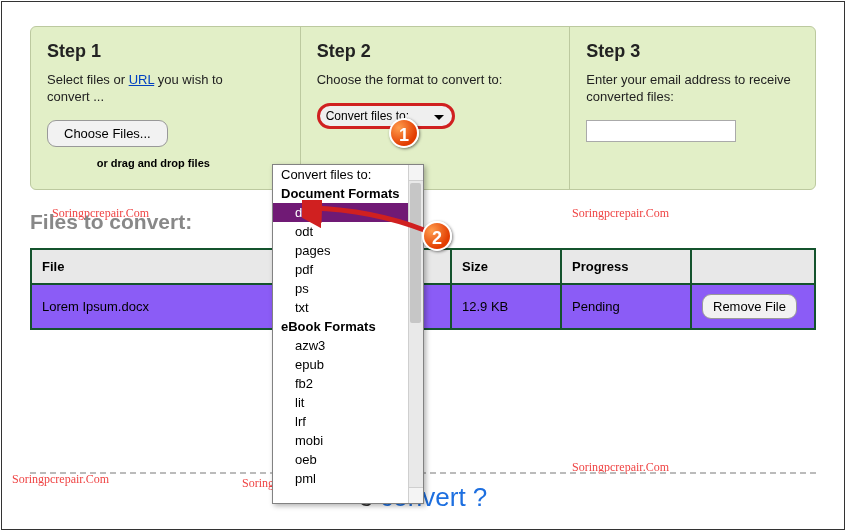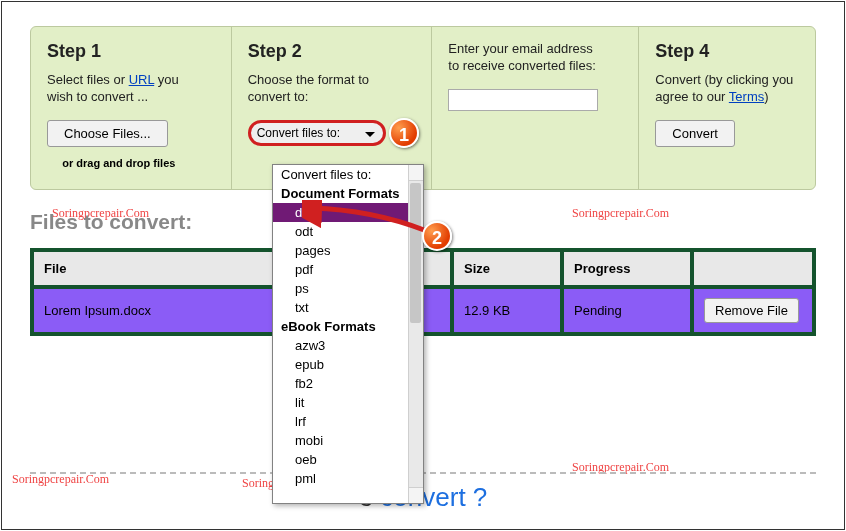--- a/index.html
+++ b/index.html
@@ -56,21 +56,21 @@
   .step p {
     margin: 0 0 14px 0;
     color: #222;
     line-height: 1.3;
   }
   .step a { color: #0040c0; text-decoration: underline; }
   .btn {
     display: inline-block;
     background: #f2f2f2;
     border: 1px solid #999;
-    border-radius: 3px;
+    border-radius: 9px;
     padding: 5px 16px;
     font-size: 13px;
     cursor: pointer;
     font-family: Arial, Helvetica, sans-serif;
   }
   .drag-drop {
     font-size: 11px;
     font-weight: bold;
     text-align: center;
     margin-top: 10px;
@@ -166,21 +166,21 @@
     font-size: 21px;
     color: #888;
     margin: 16px 0 14px 0;
     font-weight: bold;
   }
   table.filetable {
     width: 100%;
     border-collapse: collapse;
   }
   table.filetable th, table.filetable td {
-    border: 4px solid #14532d;
+    border: 2px solid #14532d;
     padding: 9px 10px;
     text-align: left;
     font-size: 13px;
   }
   table.filetable th {
     background: #e8e8e8;
     font-weight: bold;
   }
   table.filetable td { background: #8b5cf6; }
   .bottom-band {
@@ -240,29 +240,23 @@
       <div class="drag-drop">or drag and drop files</div>
     </div>
     <div class="step">
       <h3>Step 2</h3>
       <p>Choose the format to convert to:</p>
       <div class="select-wrap">
         <div class="select-face">Convert files to:</div>
       </div>
     </div>
     <div class="step">
+      <h3>Step 3</h3>
       <p>Enter your email address to receive converted files:</p>
       <div class="email-input"></div>
-    </div>
-    <div class="step">
-      <h3>Step 4</h3>
-      <p>
-        <span>Convert (by clicking you agree to our </span><a href="#">Terms</a><span>)</span>
-      </p>
-      <button class="btn">Convert</button>
     </div>
   </div>
 
   <div class="files-section">
     <h2>Files to convert:</h2>
     <table class="filetable">
       <thead>
         <tr>
           <th style="width:420px;">File</th>
           <th style="width:110px;">Size</th>

